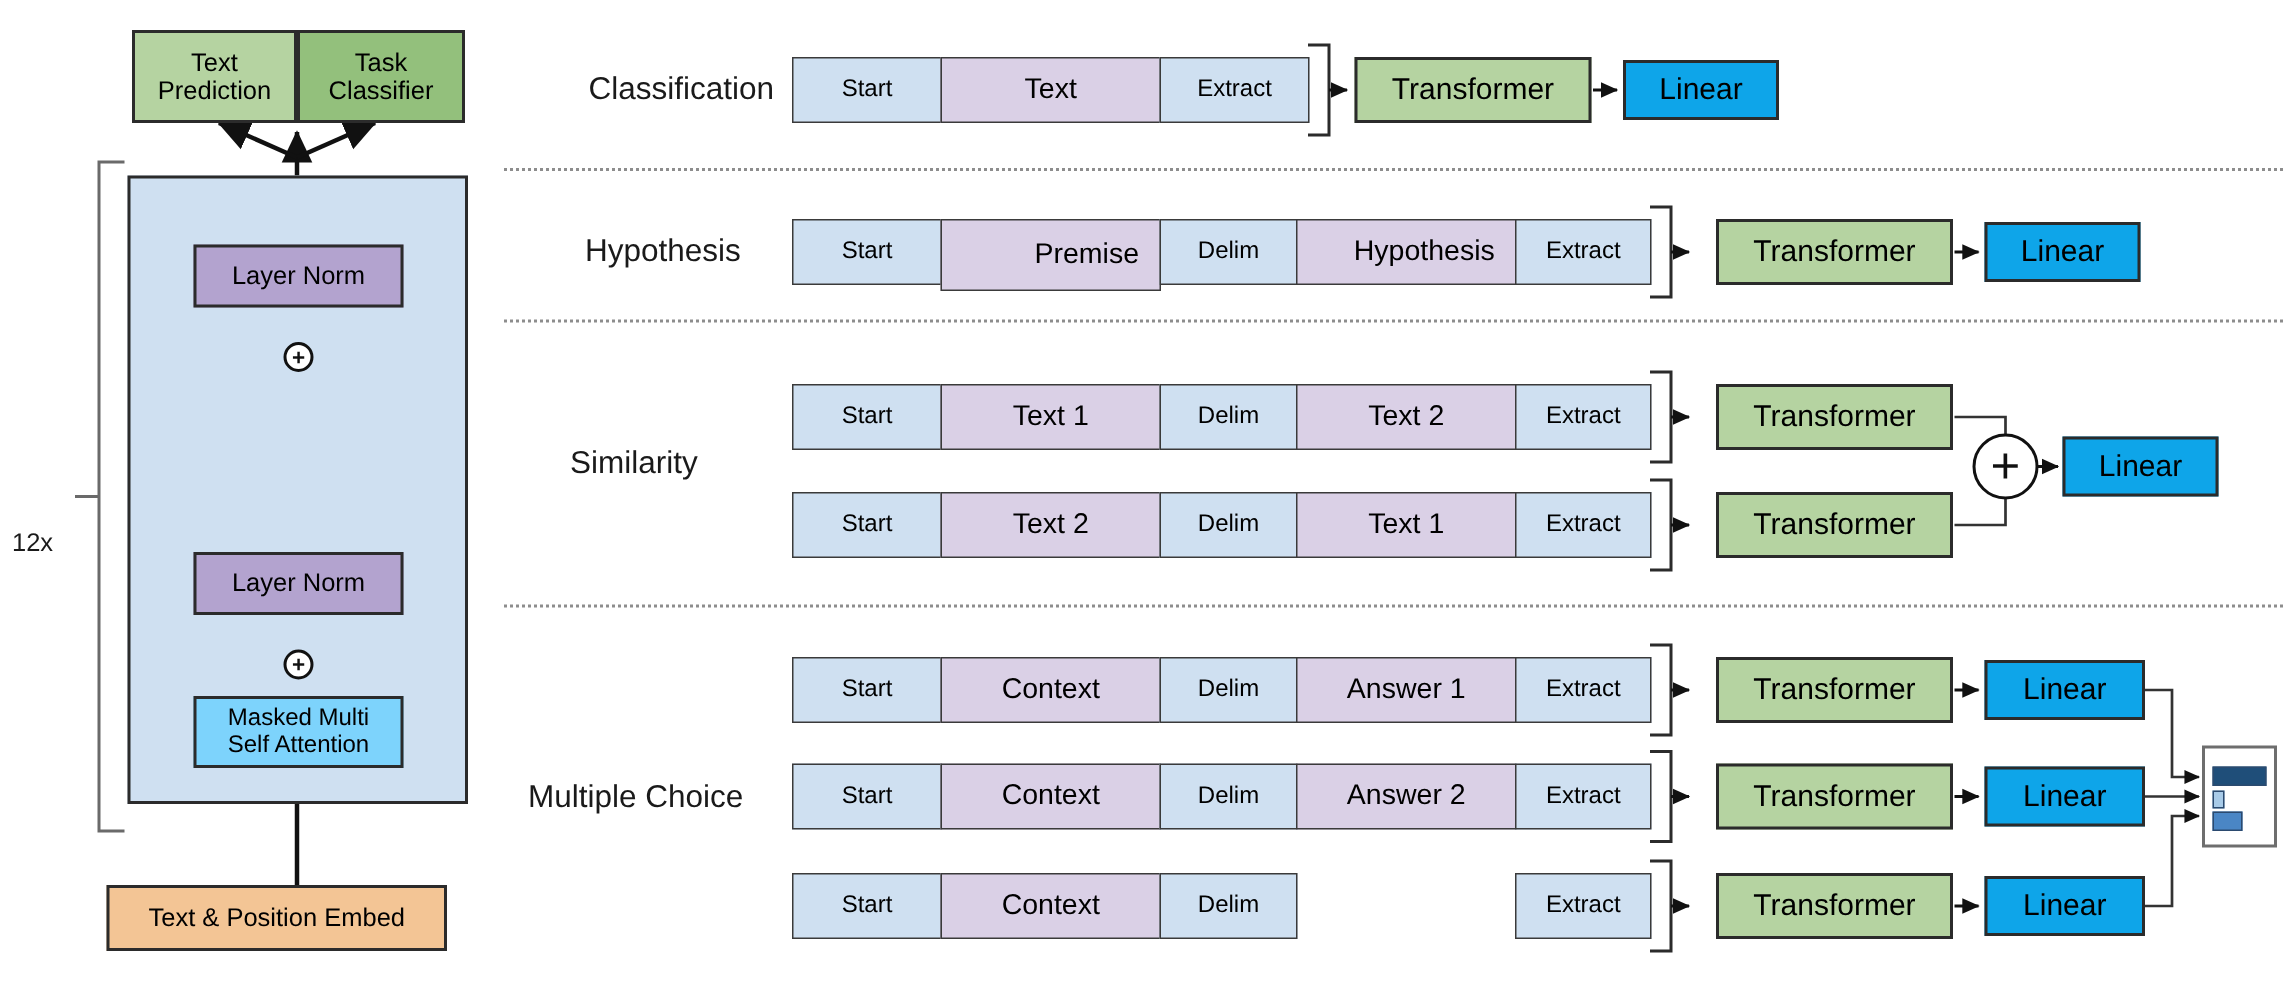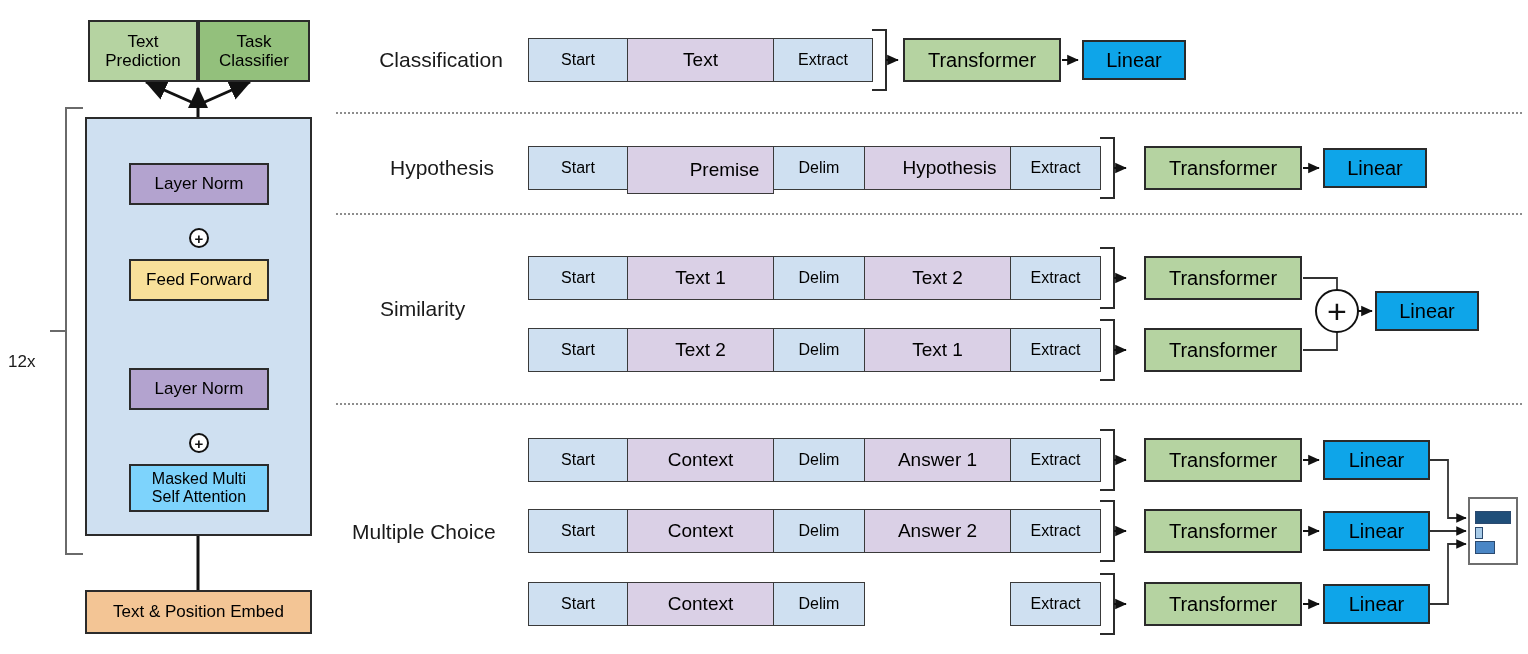--- a/index.html
+++ b/index.html
@@ -233,36 +233,35 @@
 Prediction</div>
   <div class="box blk-green-dark" style="left:198px; top:20px; width:112px; height:62px; font-size:17px;">Task
 Classifier</div>
 
   <div class="box blk-blockbg" style="left:85px; top:117px; width:227px; height:419px;"></div>
 
   <div class="box blk-purple" style="left:129px; top:163px; width:140px; height:42px; font-size:17px;">Layer Norm</div>
 
   <div class="plus-circle" style="left:189px; top:228px; width:20px; height:20px;">+</div>
 
-  <div class="box blk-yellow" style="left:129px; top:259px; width:140px; height:42px; font-size:17px;">Feed Forward</div>
 
   <div class="box blk-purple" style="left:129px; top:368px; width:140px; height:42px; font-size:17px;">Layer Norm</div>
 
   <div class="plus-circle" style="left:189px; top:433px; width:20px; height:20px;">+</div>
 
   <div class="box blk-pink" style="left:129px; top:464px; width:140px; height:48px; font-size:16px;">Masked Multi
 Self Attention</div>
 
-  <div class="box blk-orange" style="left:85px; top:590px; width:227px; height:44px; font-size:17px;">Text &amp; Position Embed</div>
+  <div class="box blk-orange" style="left:71px; top:590px; width:227px; height:44px; font-size:17px;">Text &amp; Position Embed</div>
 
   <div class="dotsep" style="left:336px; top:112px; width:1186px;"></div>
   <div class="dotsep" style="left:336px; top:213px; width:1186px;"></div>
   <div class="dotsep" style="left:336px; top:403px; width:1186px;"></div>
 
-  <div class="rowlabel" style="left:366px; top:48px; width:150px; text-align:center;">Classification</div>
+  <div class="rowlabel" style="left:366px; top:48px; width:150px; text-align:right;">Classification</div>
 
   <div class="box thin tok-blue" style="left:528px; top:38px; width:100px; height:44px; font-size:16px;">Start</div>
   <div class="box thin tok-purple" style="left:627px; top:38px; width:147px; height:44px; font-size:19px;">Text</div>
   <div class="box thin tok-blue" style="left:773px; top:38px; width:100px; height:44px; font-size:16px;">Extract</div>
 
   <div class="box blk-transformer" style="left:903px; top:38px; width:158px; height:44px; font-size:20px;">Transformer</div>
   <div class="box blk-linear" style="left:1082px; top:40px; width:104px; height:40px; font-size:20px;">Linear</div>
 
   <div class="rowlabel" style="left:390px; top:156px; width:150px; text-align:left;">Hypothesis</div>
 

